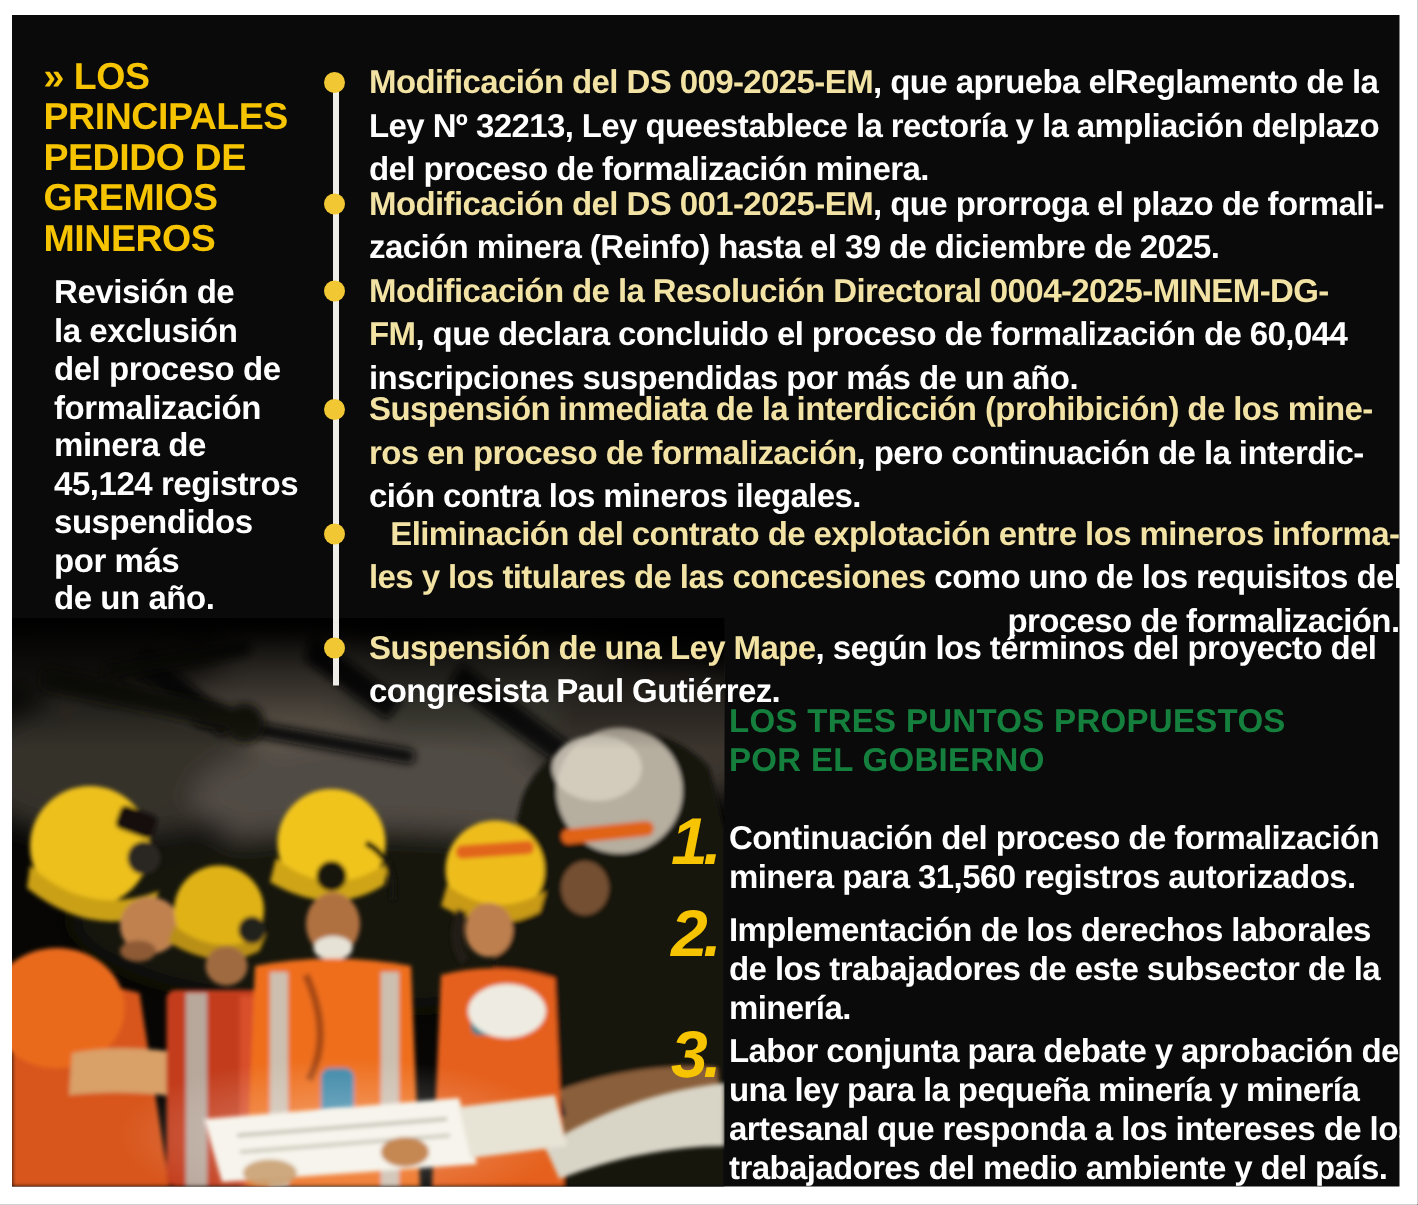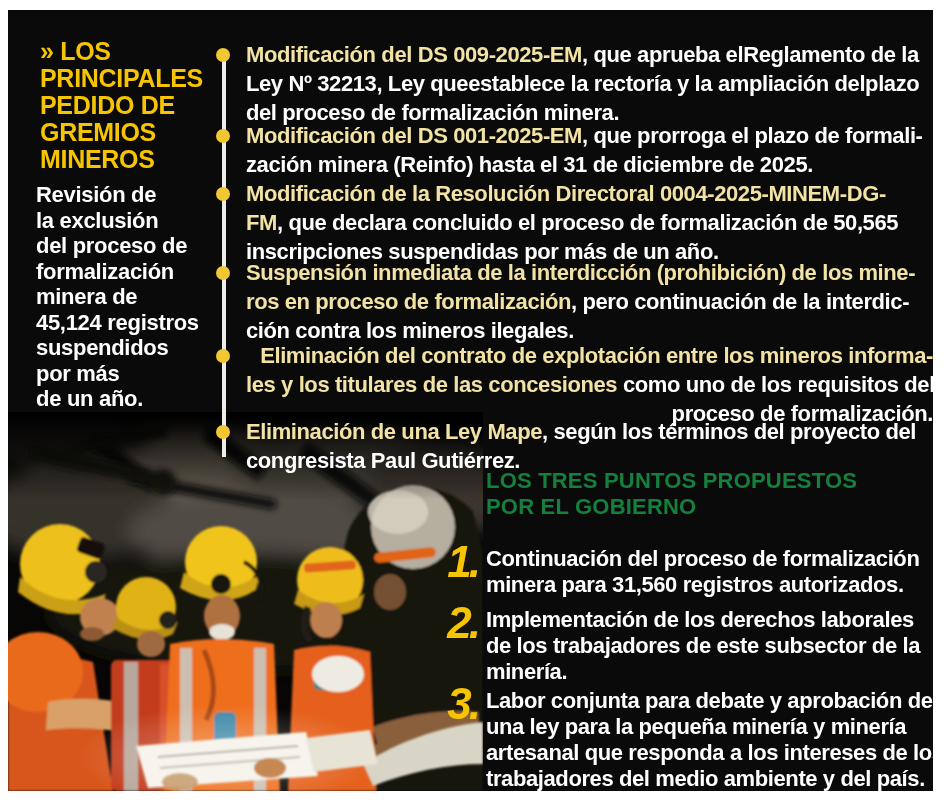--- a/index.html
+++ b/index.html
@@ -1,20 +1,20 @@
 <!DOCTYPE html>
 <html><head>
 <meta charset="utf-8">
 <style>
   html,body{margin:0;padding:0;background:#ffffff;}
   .page{position:relative;width:945px;height:803px;background:#ffffff;overflow:hidden;
         font-family:"Liberation Sans",sans-serif;font-weight:700;}
   .panel{position:absolute;left:8px;top:10px;width:925px;height:781px;background:#0a0a0a;}
   .photo-wrap{position:absolute;left:8px;top:412px;width:475px;height:379px;z-index:1;}
-  .kicker{position:absolute;left:40px;top:38px;z-index:3;color:#f6c400;font-size:25px;
+  .kicker{position:absolute;left:29px;top:38px;z-index:3;color:#f6c400;font-size:25px;
           line-height:27px;white-space:pre;letter-spacing:-0.3px;}
   .summary{position:absolute;left:36px;top:182px;z-index:3;color:#ffffff;font-size:22px;
            line-height:25.5px;white-space:pre;letter-spacing:-0.3px;}
   .tl-line{position:absolute;left:222px;top:52px;width:4px;height:405px;background:#efede8;z-index:2;}
   .tl-dot{position:absolute;left:216px;width:14px;height:14px;border-radius:50%;
           background:#f1c733;z-index:3;}
   .demand{position:absolute;left:246px;width:687px;z-index:3;font-size:22px;line-height:29px;
           white-space:pre;letter-spacing:-0.4px;}
   .demand .hl{color:#f2e3a4;}
   .demand .rest{color:#ffffff;}
@@ -163,31 +163,31 @@
       <div class="tl-dot" style="top: 266px;"></div>
       <div class="tl-dot" style="top: 349px;"></div>
       <div class="tl-dot" style="top: 425px;"></div>
     </div>
 
   <div id="demands">
       <div class="demand" style="top: 40px;"><span class="hl">Modificación del DS 009-2025-EM</span><span class="rest">, que aprueba elReglamento de la
 Ley Nº 32213, Ley queestablece la rectoría y la ampliación delplazo
 del proceso de formalización minera.</span></div>
       <div class="demand" style="top: 121px;"><span class="hl">Modificación del DS 001-2025-EM</span><span class="rest">, que prorroga el plazo de formali-
-zación minera (Reinfo) hasta el 31 de diciembre de 2025.</span></div>
+zación minera (Reinfo) hasta el 39 de diciembre de 2025.</span></div>
       <div class="demand" style="top: 179px;"><span class="hl">Modificación de la Resolución Directoral 0004-2025-MINEM-DG-
-FM</span><span class="rest">, que declara concluido el proceso de formalización de 50,565
+FM</span><span class="rest">, que declara concluido el proceso de formalización de 60,044
 inscripciones suspendidas por más de un año.</span></div>
       <div class="demand" style="top: 258px;"><span class="hl">Suspensión inmediata de la interdicción (prohibición) de los mine-
 ros en proceso de formalización</span><span class="rest">, pero continuación de la interdic-
 ción contra los mineros ilegales.</span></div>
       <div class="demand" style="top: 341px; text-align: right;"><span class="hl">Eliminación del contrato de explotación entre los mineros informa-
 les y los titulares de las concesiones</span><span class="rest"> como uno de los requisitos del
 proceso de formalización.</span></div>
-      <div class="demand" style="top: 417px;"><span class="hl">Eliminación de una Ley Mape</span><span class="rest">, según los términos del proyecto del
+      <div class="demand" style="top: 417px;"><span class="hl">Suspensión de una Ley Mape</span><span class="rest">, según los términos del proyecto del
 congresista Paul Gutiérrez.</span></div>
     </div>
 
   <div class="gov-heading">LOS TRES PUNTOS PROPUESTOS
 POR EL GOBIERNO</div>
   <div id="gov-points">
       <div class="gov-point" style="top: 546px;"><span class="num">1.</span><span>Continuación del proceso de formalización
 minera para 31,560 registros autorizados.</span></div>
       <div class="gov-point" style="top: 607px;"><span class="num">2.</span><span>Implementación de los derechos laborales
 de los trabajadores de este subsector de la

